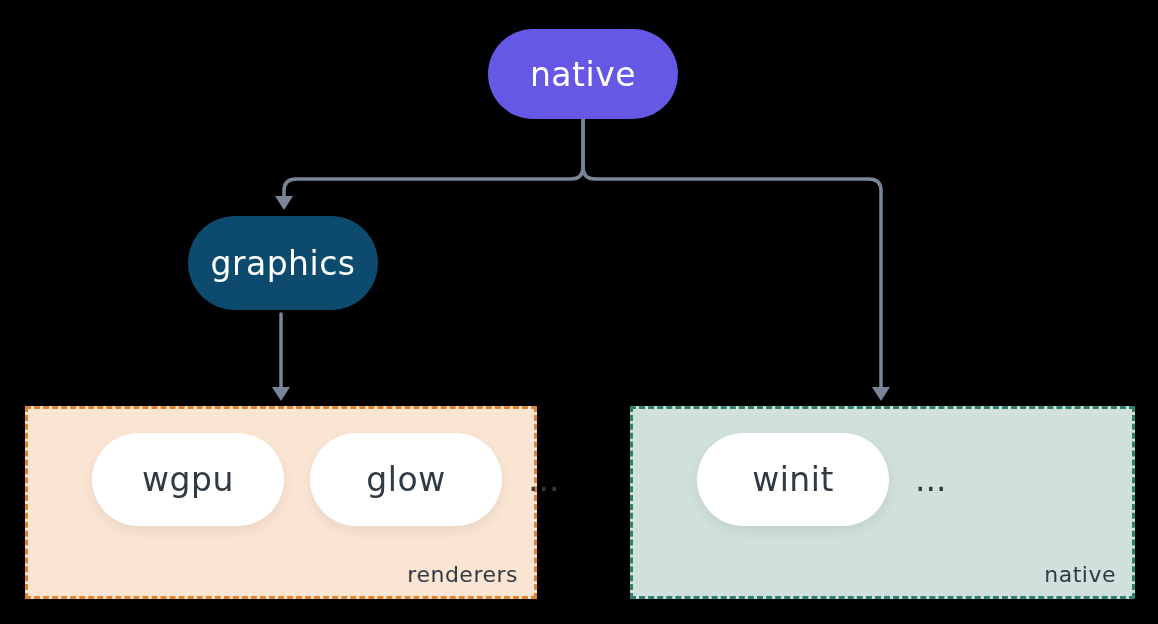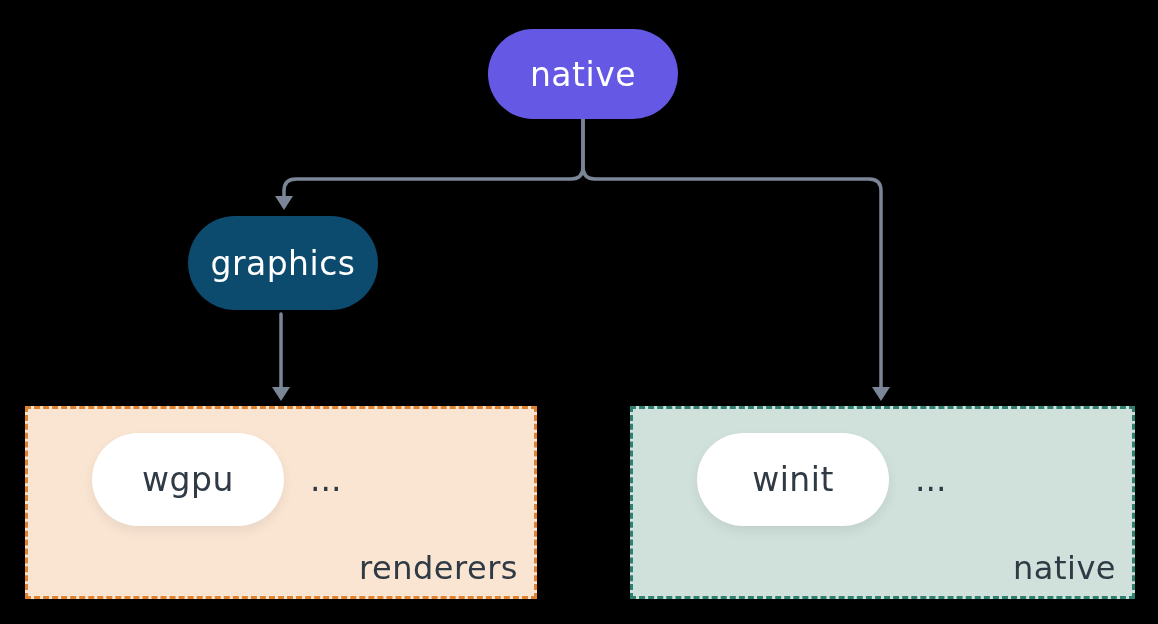--- a/index.html
+++ b/index.html
@@ -85,21 +85,21 @@
   .ellipsis {
     color: #2F3A45;
     font-size: 33px;
     line-height: 93px;
     align-self: center;
   }
   .group-label {
     position: absolute;
     right: 16px;
     bottom: 9px;
-    font-size: 32px;
+    font-size: 22px;
     color: #2F3A45;
     letter-spacing: 0.5px;
   }
 </style>
 </head>
 <body>
 
 <div class="stage">
 
   <svg class="connectors" viewBox="0 0 1158 624" xmlns="http://www.w3.org/2000/svg">
@@ -120,20 +120,23 @@
 
   <div class="pill node-graphics">
     <span>graphics</span>
   </div>
 
   <div class="group group-renderers">
     <div class="pill-row">
       <div class="white-pill">
         <span>wgpu</span>
       </div>
+      <div class="white-pill">
+        <span>glow</span>
+      </div>
       <span class="ellipsis">...</span>
     </div>
     <span class="group-label">renderers</span>
   </div>
 
   <div class="group group-shells">
     <div class="pill-row">
       <div class="white-pill">
         <span>winit</span>
       </div>

